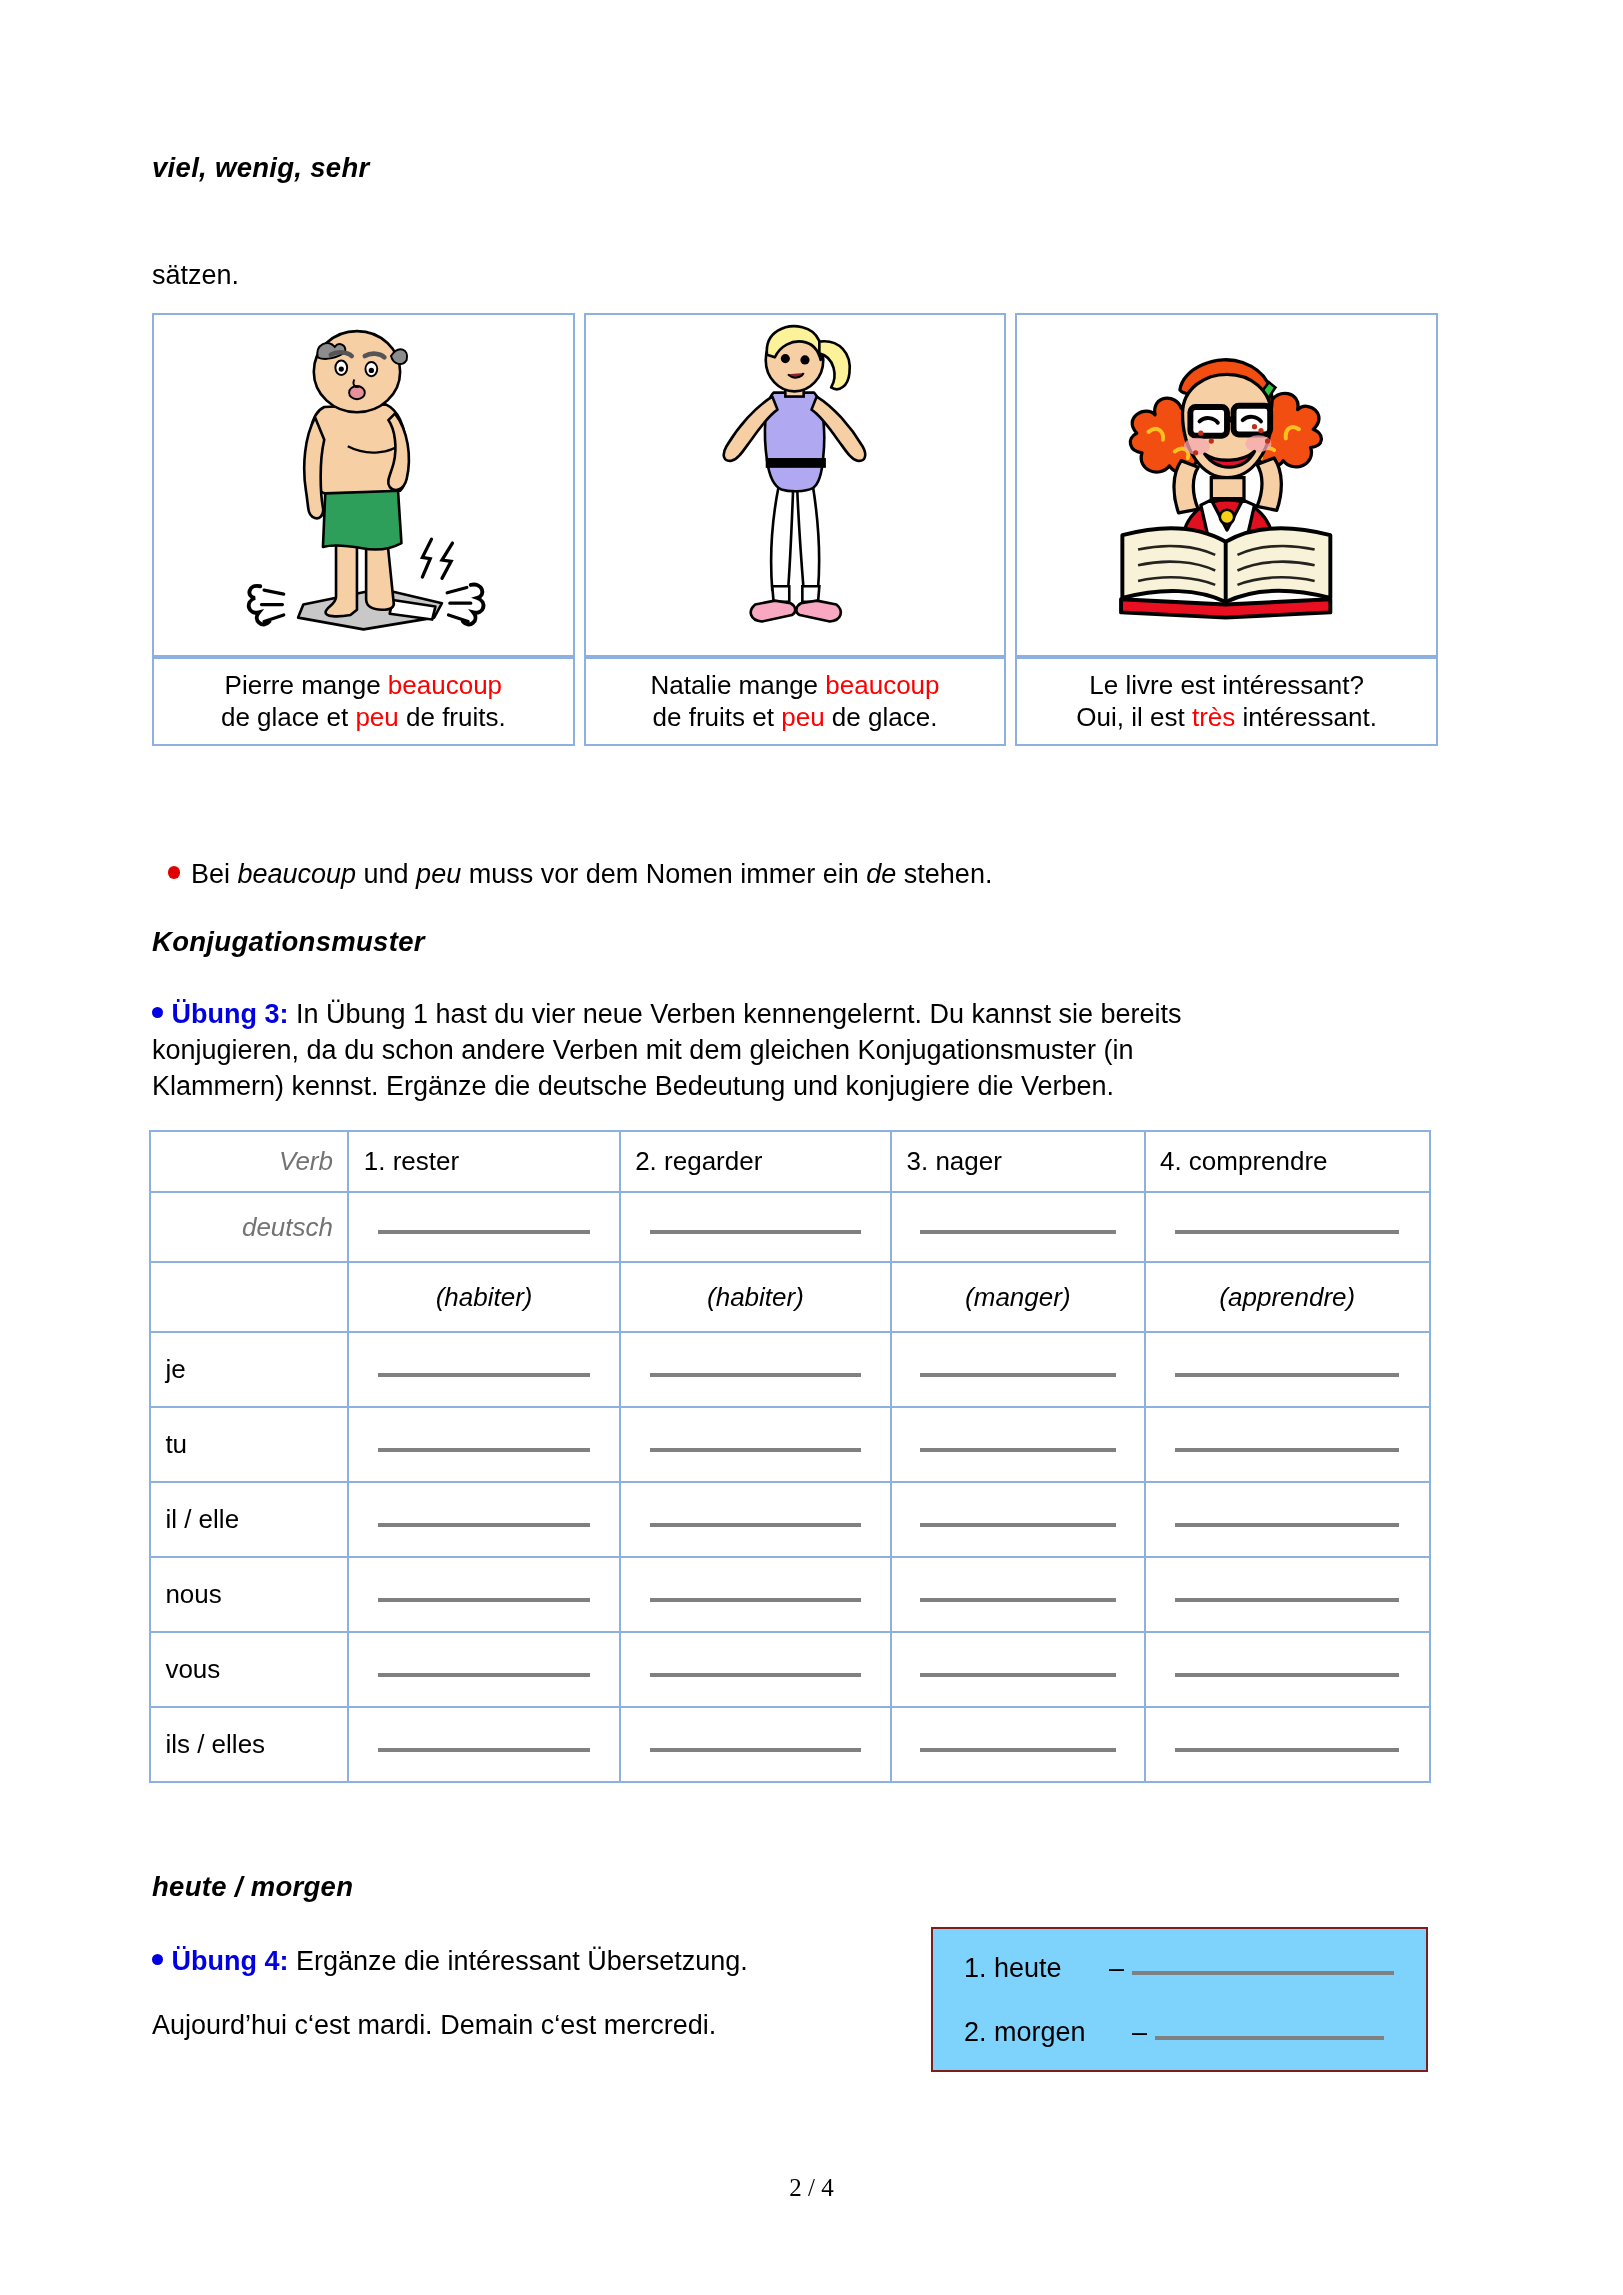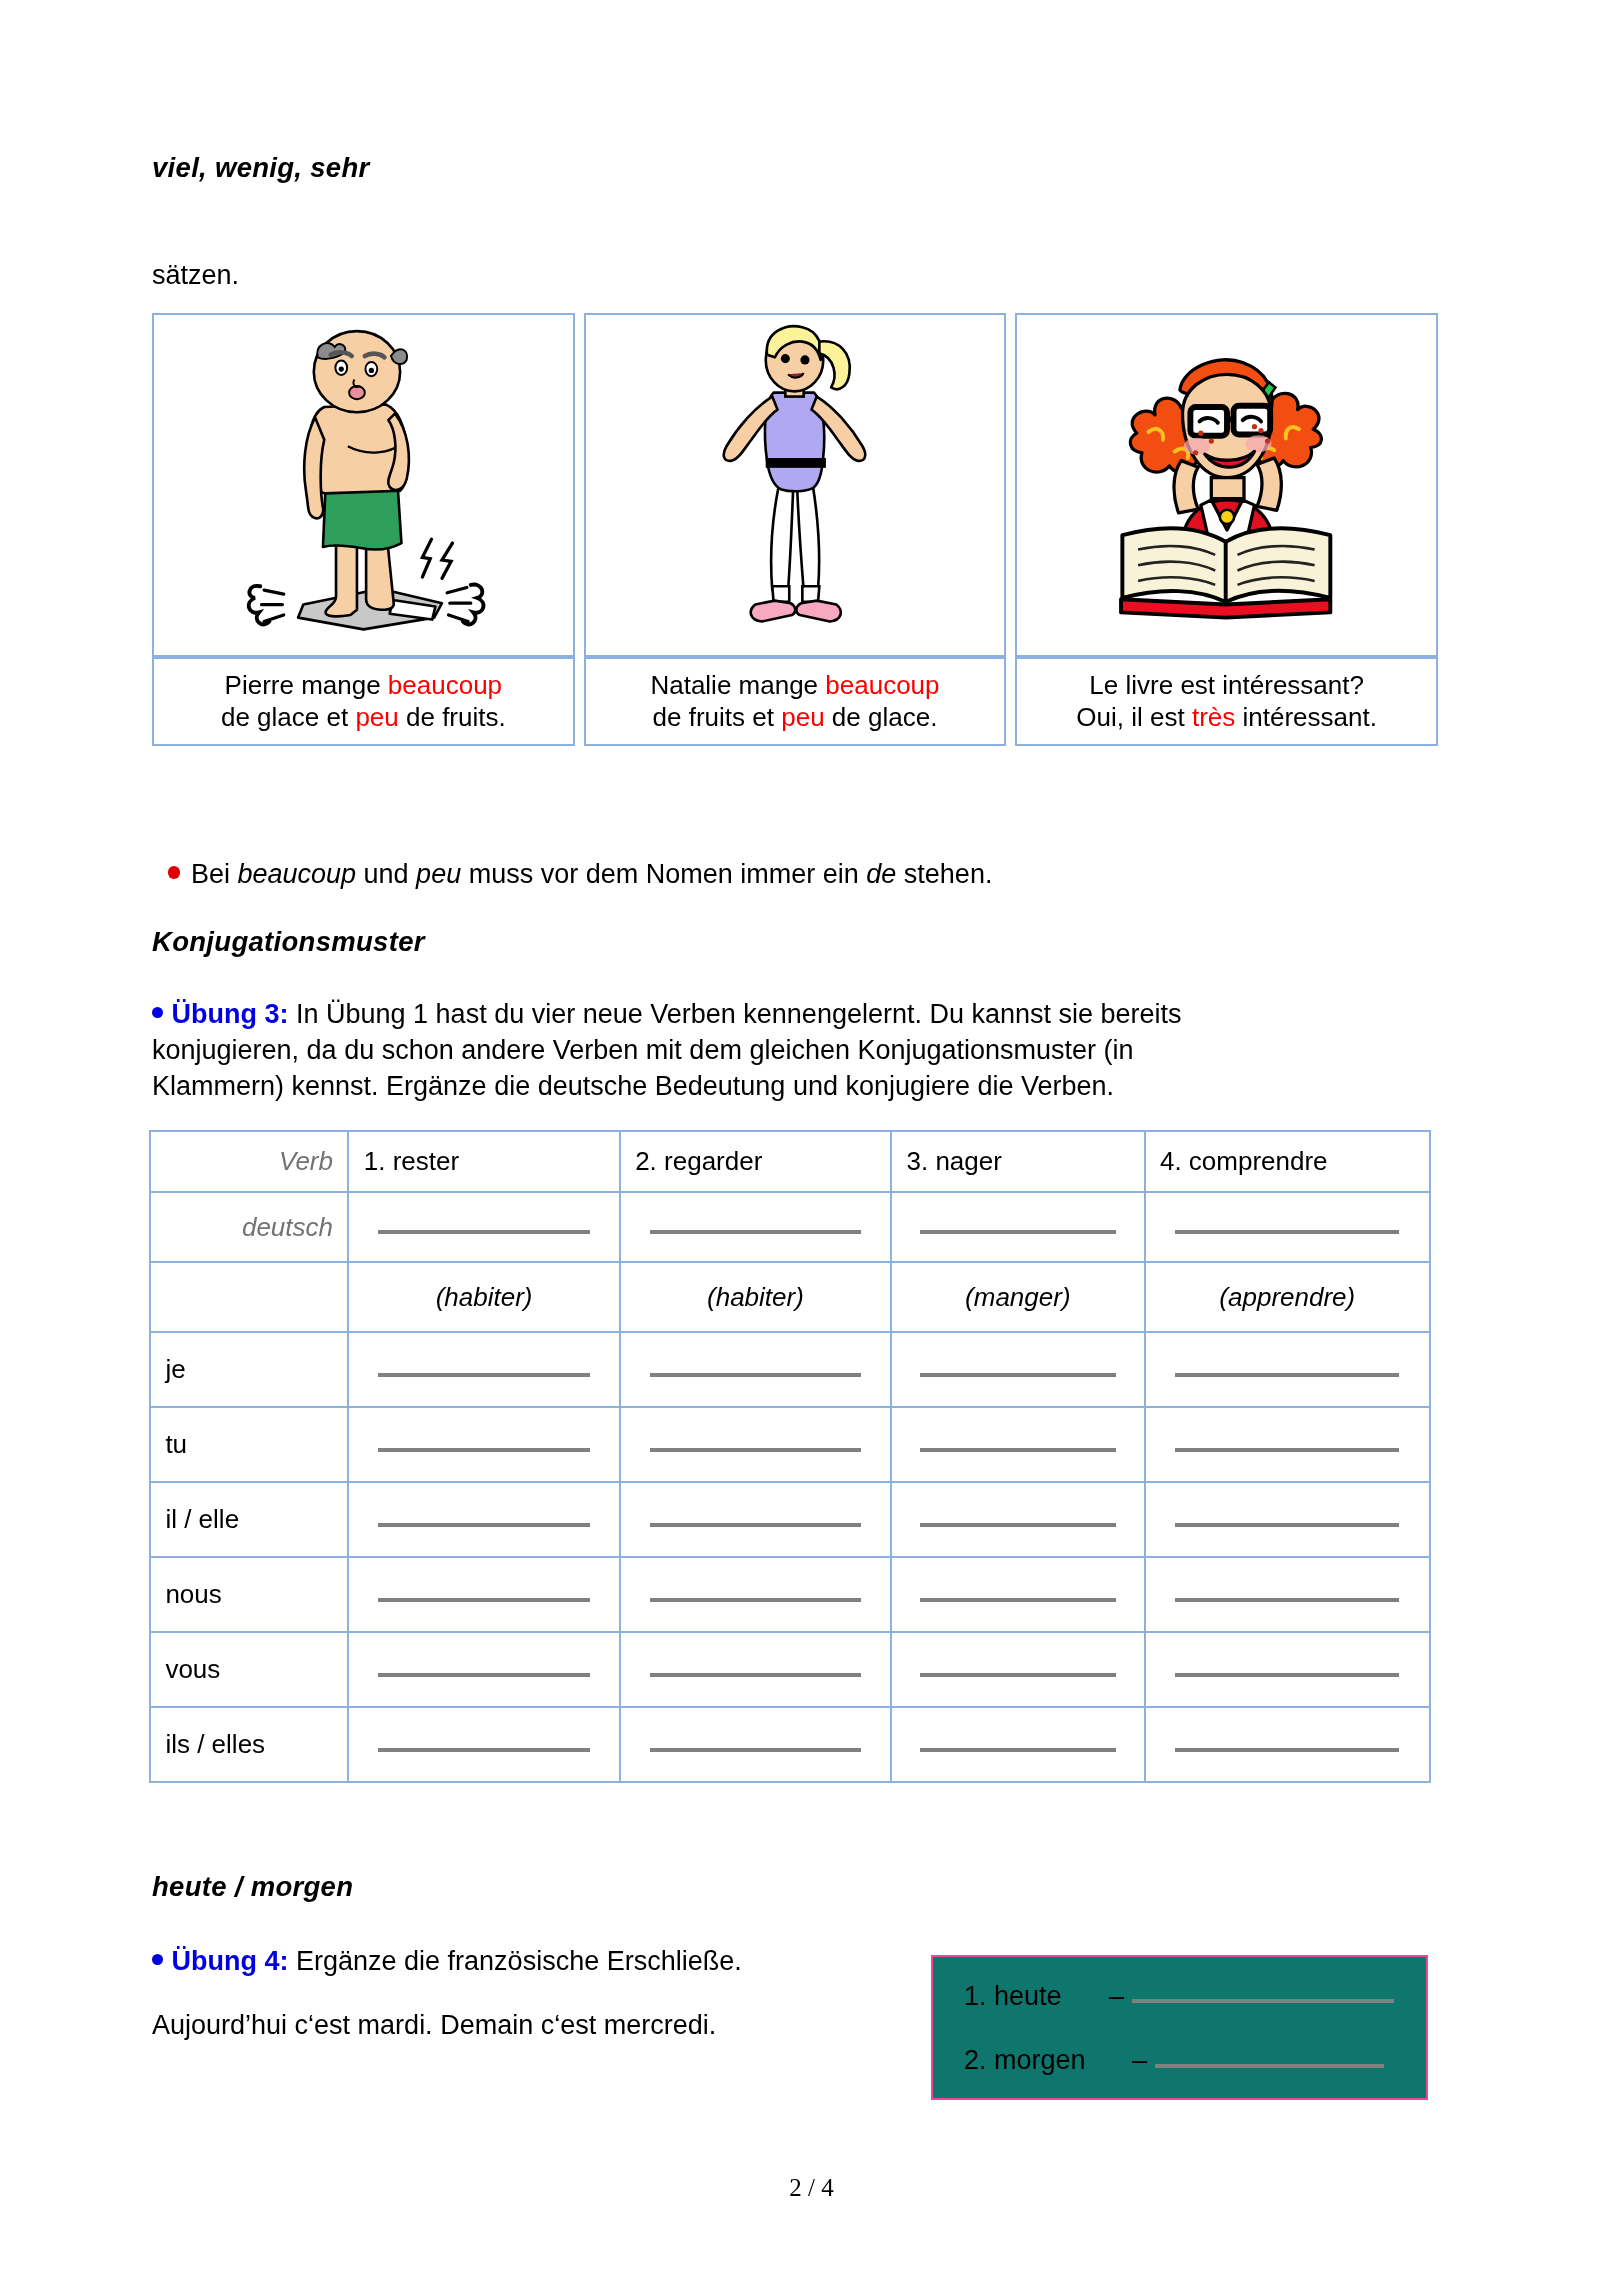--- a/index.html
+++ b/index.html
@@ -145,24 +145,23 @@
   }
   .pattern { font-style: italic; text-align: center; }
   .vb-head { text-align: left; }
   .pron { text-align: left; }
   .fillcell { text-align: center; }
   .fillcell .blank { width: 88%; }
 
   
   .ub4-box {
     position: absolute;
-    border: 2px solid #ec4899;
-    background: #0f766e;
+    border: 2px solid #7f1d1d;
+    background: #7dd3fc;
     box-sizing: border-box;
-    margin-top: 28px;
   }
   .ub4-row {
     position: absolute;
     font-size: 27px;
     white-space: nowrap;
   }
   .ub4-label { display: inline-block; }
   .dash { display: inline-block; }
 
   
@@ -445,21 +444,21 @@
       <td class="fillcell"><span class="blank"></span></td>
       <td class="fillcell"><span class="blank"></span></td>
     </tr>
   </tbody>
     </table>
 
   <div class="sec-heading" style="left:152px; top:1871px;">heute / morgen</div>
 
   <div class="para" style="left:152px; top:1944px; width:805px; text-align:left;">
     <span class="bullet-blue"></span><span class="ub">Übung 4:</span>
-    <span>Ergänze die französische Erschließe.</span>
+    <span>Ergänze die intéressant Übersetzung.</span>
   </div>
   <div class="para" style="left:152px; top:2008px; width:805px; text-align:left;">Aujourd’hui c‘est mardi. Demain c‘est mercredi.</div>
 
   <div class="ub4-box" style="left:931px; top:1927px; width:497px; height:145px;">
     <div class="ub4-row" style="left:31px; top:23.6px;">
       <span class="ub4-label" style="width:137px;">1. heute</span><span class="dash" style="width:31px; text-align:center;">–</span><span class="blank" style="width:262px;"></span>
     </div>
     <div class="ub4-row" style="left:31px; top:88px;">
       <span class="ub4-label" style="width:160px;">2. morgen</span><span class="dash" style="width:31px; text-align:center;">–</span><span class="blank" style="width:229px;"></span>
     </div>

